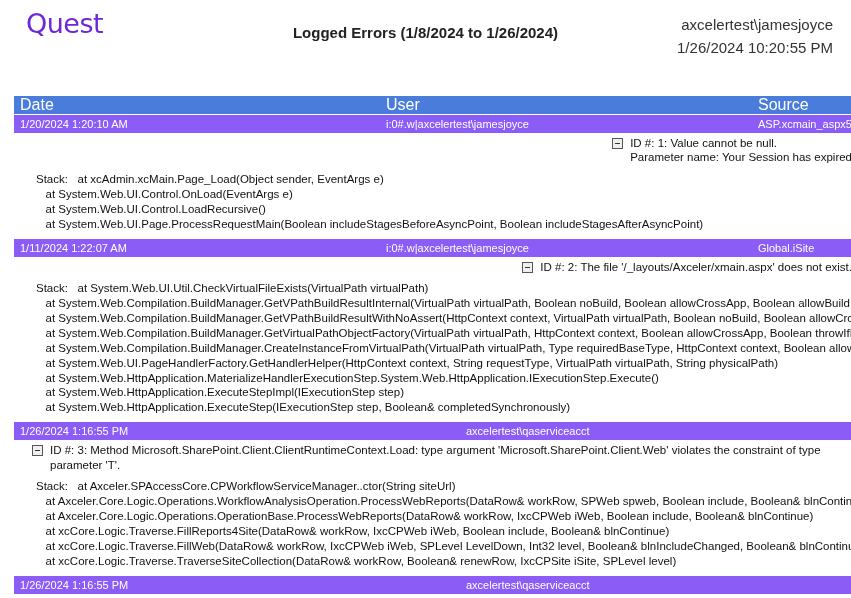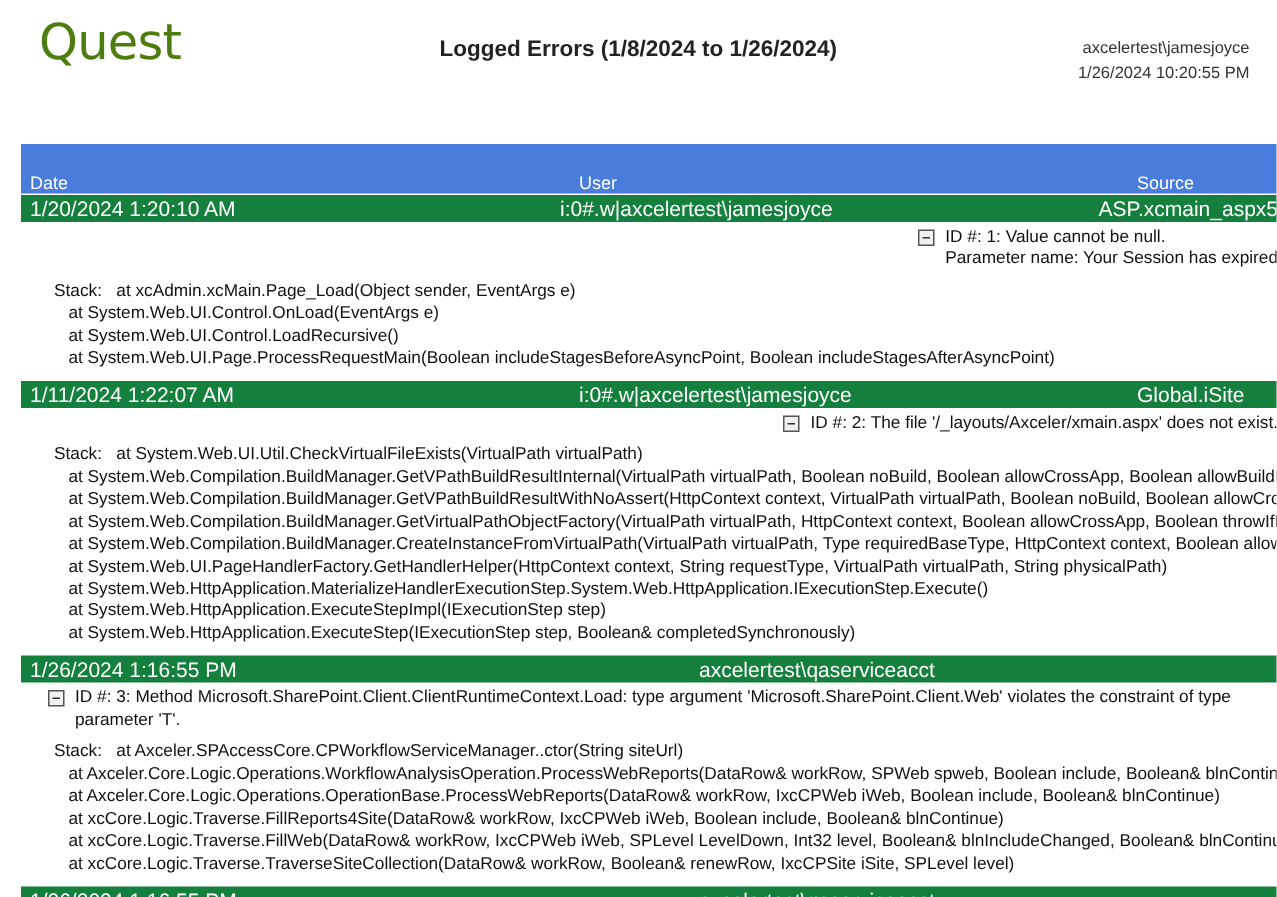--- a/index.html
+++ b/index.html
@@ -22,70 +22,70 @@
   
   .header {
     position: relative;
     height: 88px;
   }
   .logo {
     position: absolute;
     left: 26px;
     top: 8px;
     font-family: "DejaVu Sans", sans-serif;
-    font-size: 33px;
-    color: #4d7c0f;
+    font-size: 27px;
+    color: #6d28d9;
     letter-spacing: -0.5px;
   }
   .report-title {
     position: absolute;
     left: 0;
     right: 0;
     top: 24px;
     text-align: center;
     font-size: 15px;
     font-weight: bold;
     color: #222222;
   }
   .user-block {
     position: absolute;
     right: 18px;
-    top: 24px;
+    top: 14px;
     text-align: right;
-    font-size: 11px;
+    font-size: 15px;
     color: #333333;
     line-height: 1.5;
   }
 
   
   .table-wrap {
     position: absolute;
     left: 14px;
     top: 96px;
     width: 838px;
     font-size: 11.5px;
     color: #1a1a1a;
   }
   .col-head {
     display: flex;
     background: #4a7ddb;
     color: #ffffff;
-    font-size: 12px;
-    height: 33px;
-    align-items: flex-end;
+    font-size: 16px;
+    height: 18px;
+    align-items: flex-start;
   }
   .col-head .c-date  { width: 372px; padding-left: 6px; }
   .col-head .c-user  { width: 372px; }
   .col-head .c-source{ flex: 1; }
 
   .entry-head {
     display: flex;
-    background: #15803d;
+    background: #8b5cf6;
     color: #ffffff;
-    font-size: 14px;
+    font-size: 11px;
     height: 18px;
     align-items: center;
     margin-top: 1px;
   }
   .entry-head .e-date  { width: 372px; padding-left: 6px; }
   .entry-head .e-user  { width: 372px; }
   .entry-head .e-source{ flex: 1; }
   .entry-head.center-user .e-user { width: 372px; text-align: left; padding-left: 80px; }
 
   .entry-body {

